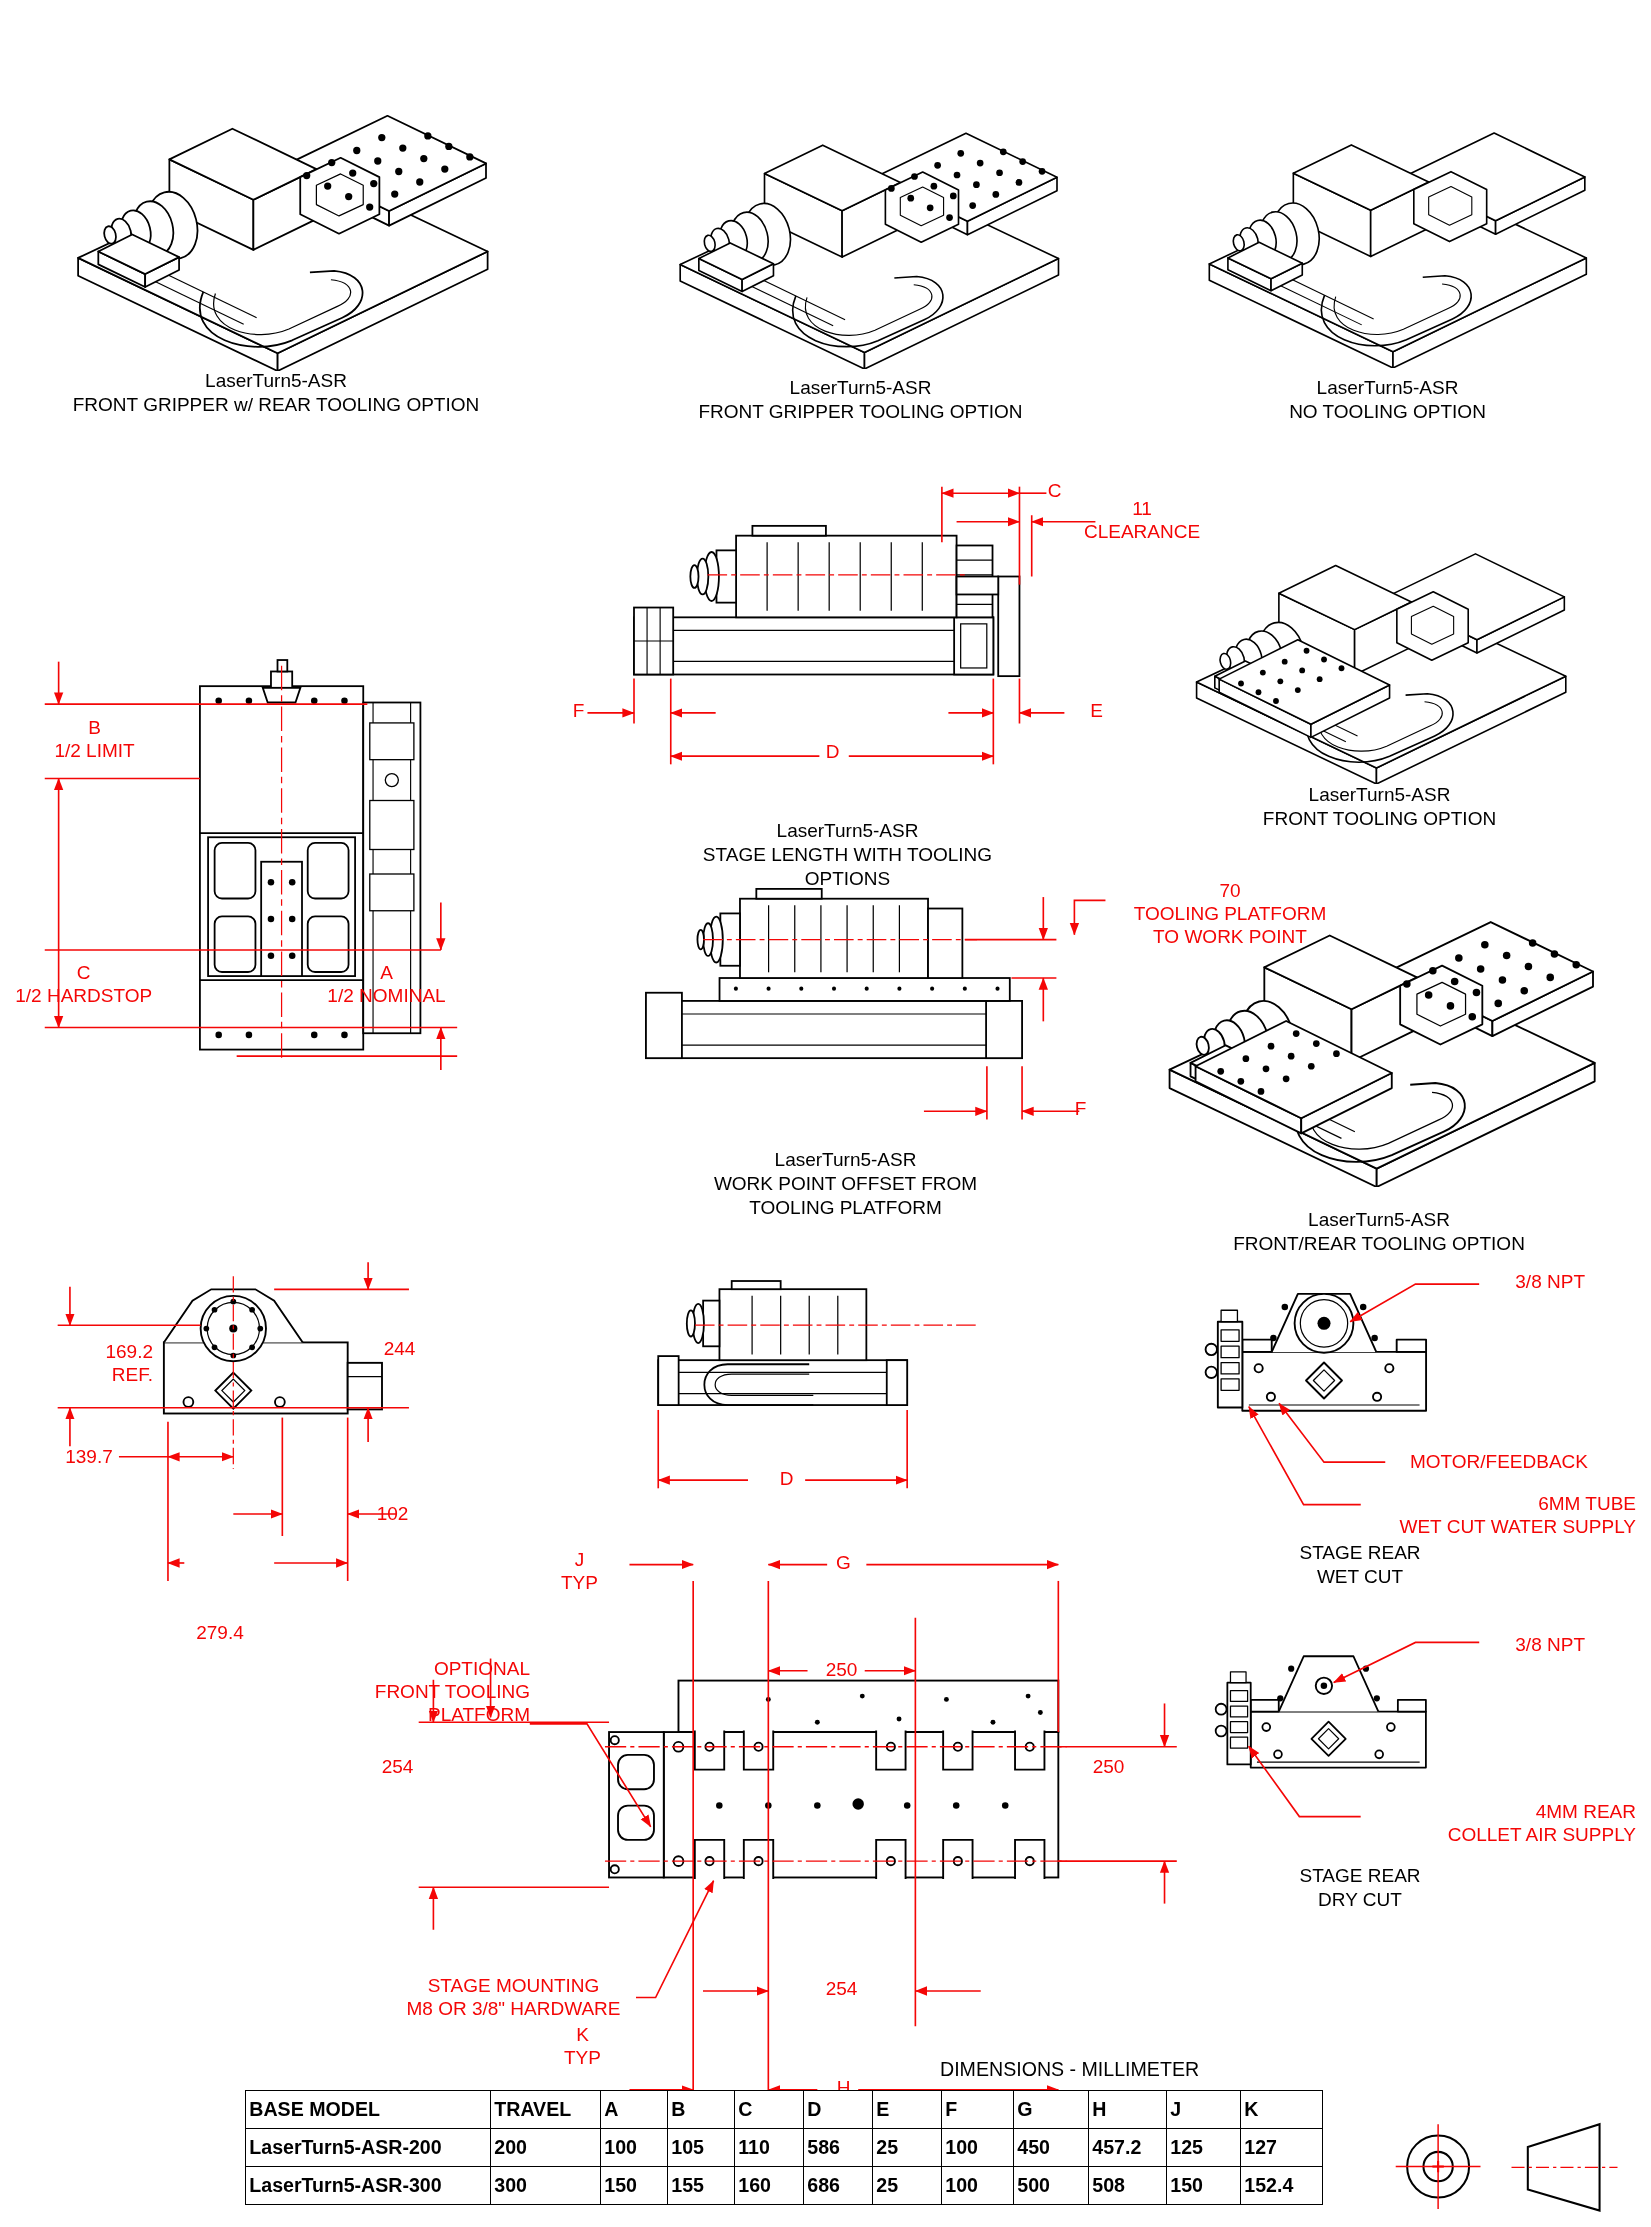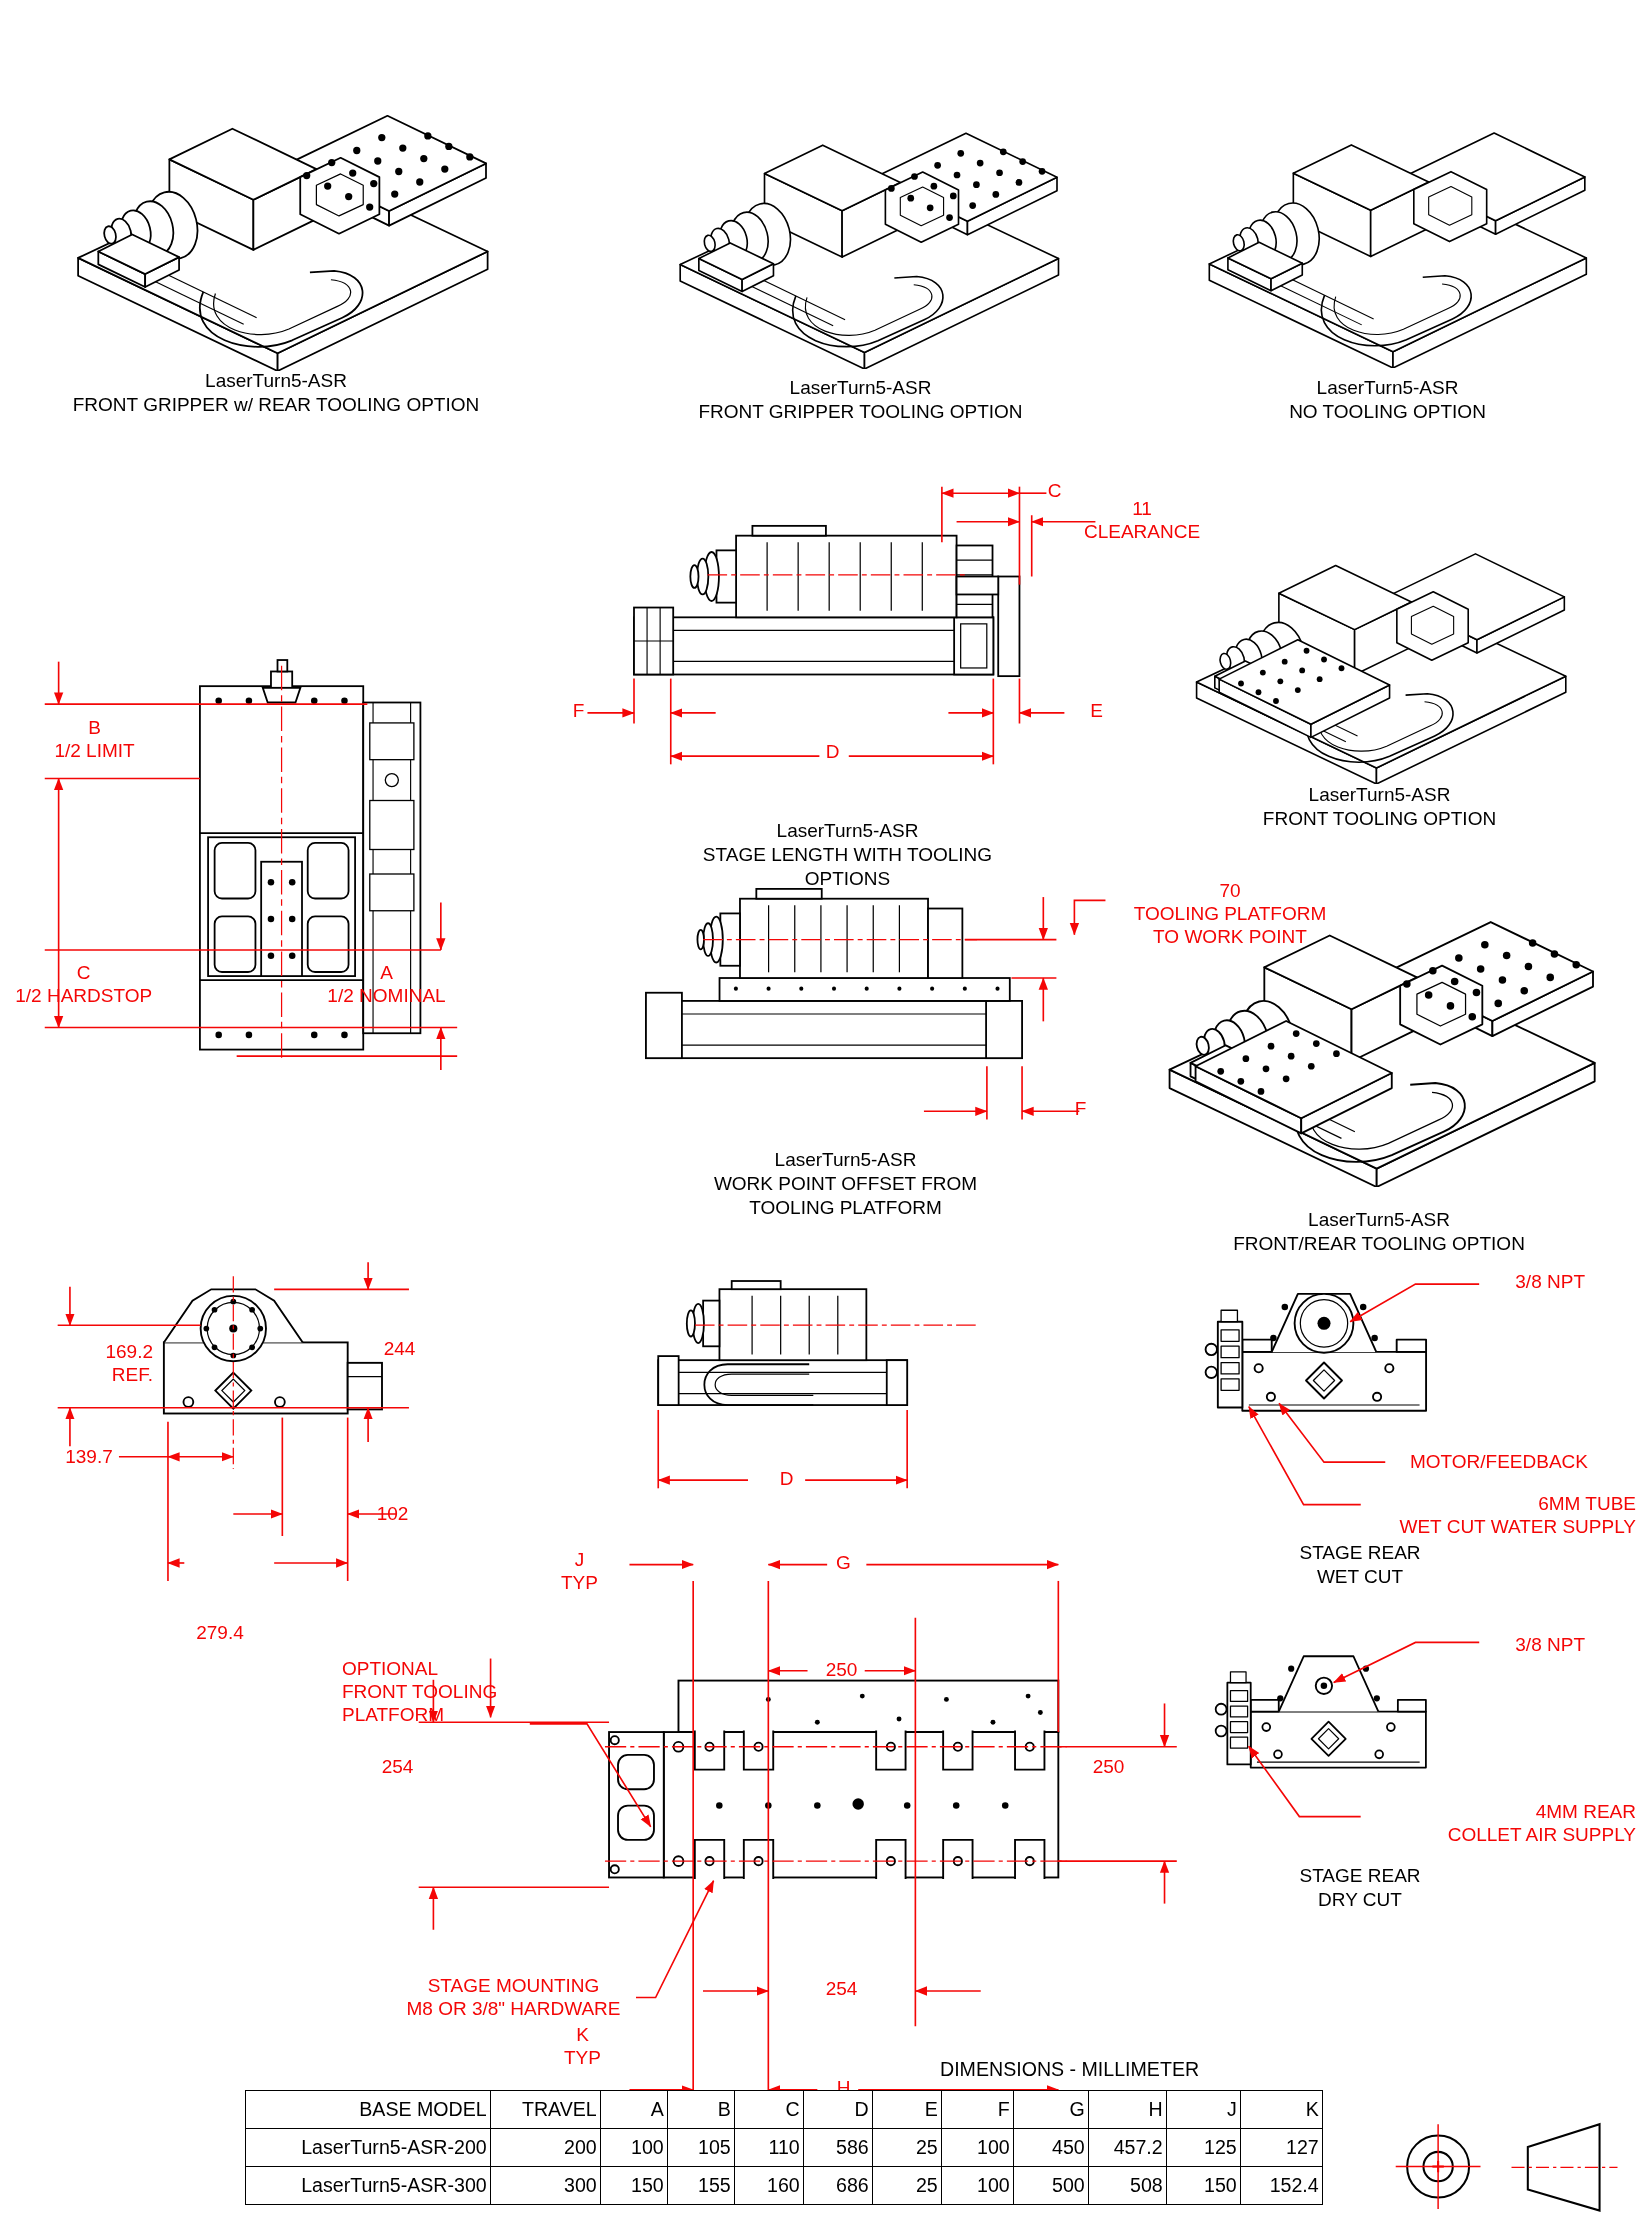--- a/index.html
+++ b/index.html
@@ -3,25 +3,25 @@
 <meta charset="utf-8">
 <style>
   *{margin:0;padding:0;box-sizing:border-box}
   html,body{background:#fff}
   .sheet{position:relative;width:1651px;height:2227px;background:#fff;
          font-family:"Liberation Sans",sans-serif;overflow:hidden;color:#000}
   .v{position:absolute}
   .cap{position:absolute;color:#000;font-size:19px;line-height:1.25;text-align:center}
   .lbl{position:absolute;color:#f40606;font-size:19px;line-height:1.22;text-align:center}
   .la{text-align:right}
-  .ra{text-align:left}
+  .ra{text-align:right}
   .ttl{position:absolute;color:#000;font-size:19.6px;text-align:left}
   table.tbl{position:absolute;left:245px;top:2090px;border-collapse:collapse;background:#fff}
-  table.tbl td,table.tbl th{border:1.6px solid #000;font-size:19.6px;font-weight:400;
-         text-align:right;height:38px;padding:0 3.3px;color:#000;font-family:"Liberation Sans",sans-serif}
+  table.tbl td,table.tbl th{border:1.6px solid #000;font-size:19.6px;font-weight:700;
+         text-align:left;height:38px;padding:0 3.3px;color:#000;font-family:"Liberation Sans",sans-serif}
 </style>
 </head>
 <body>
 
 <div class="sheet">
 
 <svg width="0" height="0" style="position:absolute">
 <defs>
 <marker id="ra" viewBox="0 0 10 10" refX="9.5" refY="5" markerWidth="15" markerHeight="15" orient="auto-start-reverse" markerUnits="userSpaceOnUse">
   <path d="M0,1.2 L10,5 L0,8.8 Z" fill="#f40606"></path>

